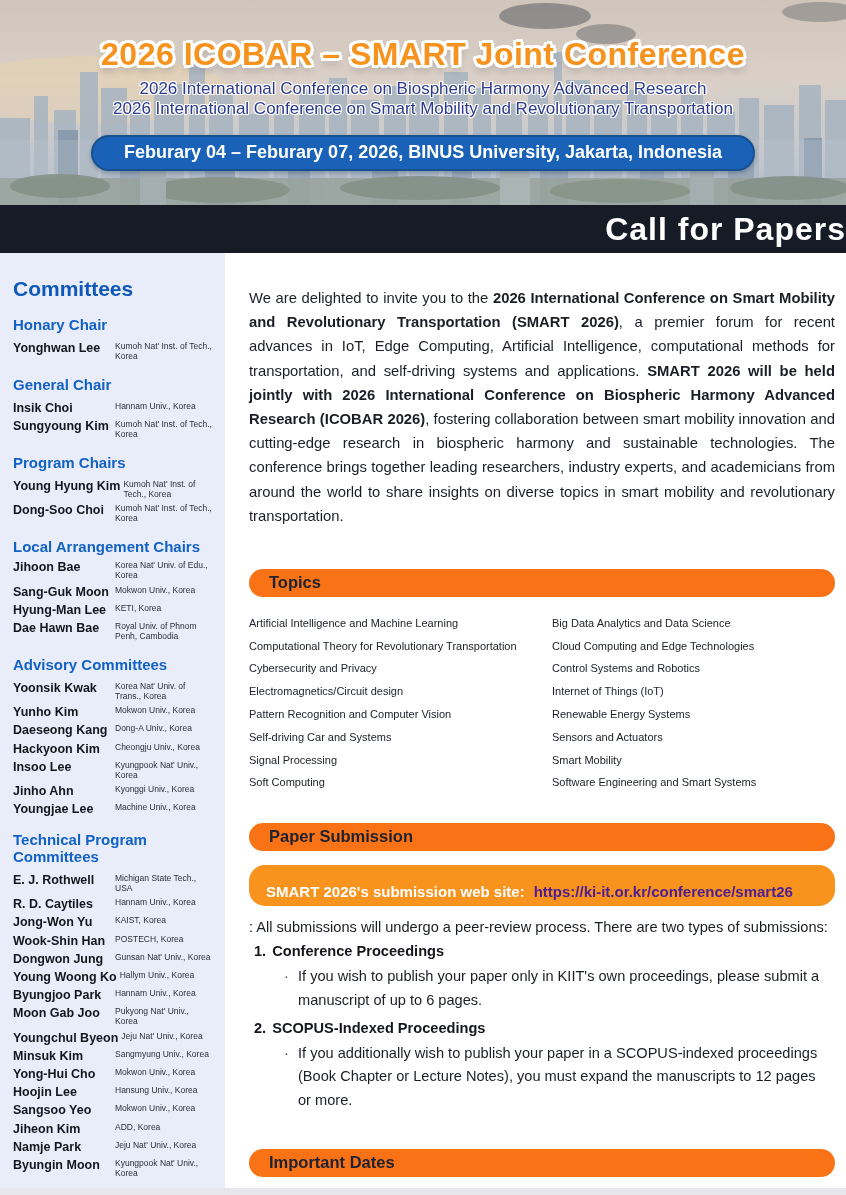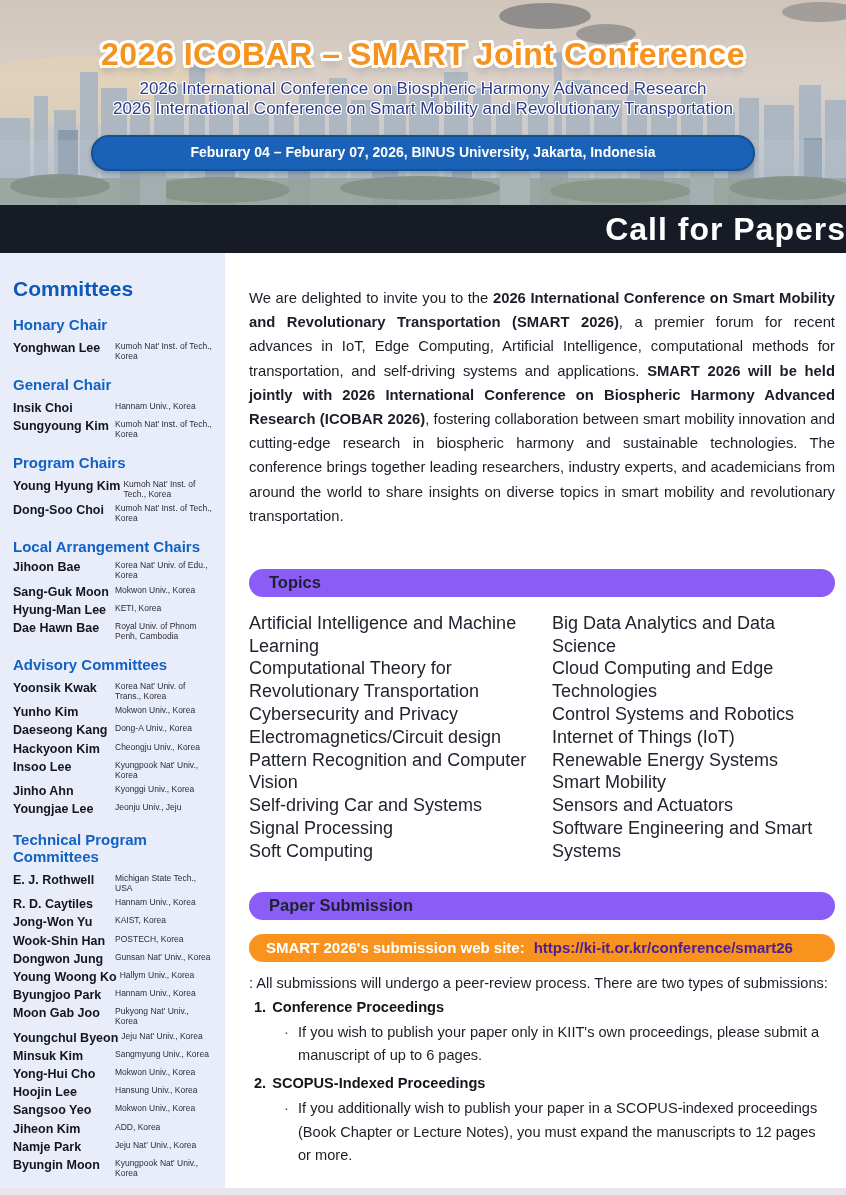--- a/index.html
+++ b/index.html
@@ -13,21 +13,21 @@
   .hero-title{font-size:32px;font-weight:800;color:#f6921e;letter-spacing:.5px;line-height:1.05;
     text-shadow:-3px 0 0 #fff,3px 0 0 #fff,0 -3px 0 #fff,0 3px 0 #fff,
       -2px -2px 0 #fff,2px -2px 0 #fff,-2px 2px 0 #fff,2px 2px 0 #fff,
       -3px -2px 0 #fff,3px 2px 0 #fff,-2px 3px 0 #fff,2px -3px 0 #fff,
       0 6px 7px rgba(40,40,60,.25);}
   .hero-sub{font-size:17px;font-weight:400;color:#2b3a8c;line-height:1.22;
     text-shadow:-1px 0 0 #fff,1px 0 0 #fff,0 -1px 0 #fff,0 1px 0 #fff,
       -1px -1px 0 #fff,1px 1px 0 #fff,1px -1px 0 #fff,-1px 1px 0 #fff;}
   .hero-sub.first{margin-top:7px;}
   .date-pill{margin:15px auto 0;width:660px;height:32px;background:#1a62b8;border:2px solid #15508f;
-    border-radius:20px;color:#fff;font-weight:700;font-size:14px;line-height:31px;text-align:center;
+    border-radius:20px;color:#fff;font-weight:700;font-size:18px;line-height:31px;text-align:center;
     box-shadow:0 2px 4px rgba(20,40,80,.3);}
 
   
   .cfp-bar{height:48px;background:#161b26;color:#fff;text-align:right;
     font-weight:800;font-size:32px;line-height:48px;letter-spacing:1px;}
 
   
   .body-row{display:flex;height:1157px;}
   .sidebar{width:225px;flex:0 0 225px;background:#e9edfa;box-sizing:border-box;padding:24px 12px 0 13px;}
   .main{flex:1;box-sizing:border-box;padding:0 11px 0 24px;background:#fff;}
@@ -36,29 +36,29 @@
   .committees-title{font-size:21px;font-weight:800;color:#0d58b8;margin:0;}
   .sec-heading{font-size:15px;font-weight:800;color:#1261c4;margin:15px 0 8px;}
   .sec-heading.tight{margin-bottom:5px;}
   .member{display:flex;align-items:flex-start;margin-bottom:4.2px;}
   .mname{font-size:12.5px;font-weight:700;color:#14161c;flex:0 0 auto;min-width:99px;padding-right:3px;}
   .maff{font-size:8.5px;color:#2b2e36;}
 
   
   .intro{margin-top:33px;font-size:14.8px;line-height:1.635;text-align:justify;color:#1b1e27;}
   .intro b{font-weight:700;}
-  .pill{background:#8b5cf6;border-radius:14px;padding:4px 20px 5px;font-size:16.5px;font-weight:800;color:#1d2130;}
+  .pill{background:#f97316;border-radius:14px;padding:4px 20px 5px;font-size:16.5px;font-weight:800;color:#1d2130;}
   .pill.topics{margin-top:41px;}
   .pill.submission{margin-top:29px;}
   .pill.dates{margin-top:37px;}
-  .topics-grid{display:flex;margin-top:15px;font-size:18px;color:#20242e;}
+  .topics-grid{display:flex;margin-top:15px;font-size:11px;color:#20242e;}
   .tcol{line-height:22.8px;}
   .tcol.c1{flex:0 0 303px;}
   .tcol.c2{flex:1;}
-  .sub-banner{margin-top:14px;background:#f8941d;border-radius:16px;padding:5px 17px 6px;
+  .sub-banner{margin-top:14px;background:#f8941d;border-radius:16px;padding:18px 17px 6px;
     color:#fff;font-weight:800;font-size:15px;display:flex;gap:9px;align-items:baseline;}
   .sub-banner a{color:#4c1d95;text-decoration:none;}
   .sub-note{margin-top:13px;font-size:14.6px;color:#1b1e27;}
   .sub-item-head{display:flex;gap:6px;font-size:14.6px;font-weight:800;color:#14161c;margin-top:8px;padding-left:5px;}
   .sub-bullet{display:flex;margin-top:6px;padding-left:35px;font-size:14.6px;line-height:1.6;color:#1b1e27;max-width:545px;}
   .bullet-dot{flex:0 0 14px;color:#444;}
   .bottom-strip{position:absolute;left:0;right:0;bottom:0;height:7px;background:#e7e7eb;}
 </style>
 </head>
 <body>
@@ -221,21 +221,21 @@
       <div class="member">
           <span class="mname">Insoo Lee</span>
           <span class="maff">Kyungpook Nat' Univ., Korea</span>
         </div>
       <div class="member">
           <span class="mname">Jinho Ahn</span>
           <span class="maff">Kyonggi Univ., Korea</span>
         </div>
       <div class="member">
           <span class="mname">Youngjae Lee</span>
-          <span class="maff">Jeonju Univ., Jeju</span>
+          <span class="maff">Machine Univ., Korea</span>
         </div>
 
       <div class="sec-heading">Technical Program Committees</div>
       <div class="member">
           <span class="mname">E. J. Rothwell</span>
           <span class="maff">Michigan State Tech., USA</span>
         </div>
       <div class="member">
           <span class="mname">R. D. Caytiles</span>
           <span class="maff">Hannam Univ., Korea</span>
@@ -314,22 +314,22 @@
           <div class="topic">Self-driving Car and Systems</div>
           <div class="topic">Signal Processing</div>
           <div class="topic">Soft Computing</div>
         </div>
         <div class="tcol c2">
           <div class="topic">Big Data Analytics and Data Science</div>
           <div class="topic">Cloud Computing and Edge Technologies</div>
           <div class="topic">Control Systems and Robotics</div>
           <div class="topic">Internet of Things (IoT)</div>
           <div class="topic">Renewable Energy Systems</div>
+          <div class="topic">Sensors and Actuators</div>
           <div class="topic">Smart Mobility</div>
-          <div class="topic">Sensors and Actuators</div>
           <div class="topic">Software Engineering and Smart Systems</div>
         </div>
       </div>
 
       <div class="pill submission">Paper Submission</div>
       <div class="sub-banner">
         <span>SMART 2026's submission web site:</span>
         <a href="#">https://ki-it.or.kr/conference/smart26</a>
       </div>
       <div class="sub-note">: All submissions will undergo a peer-review process. There are two types of submissions:</div>

